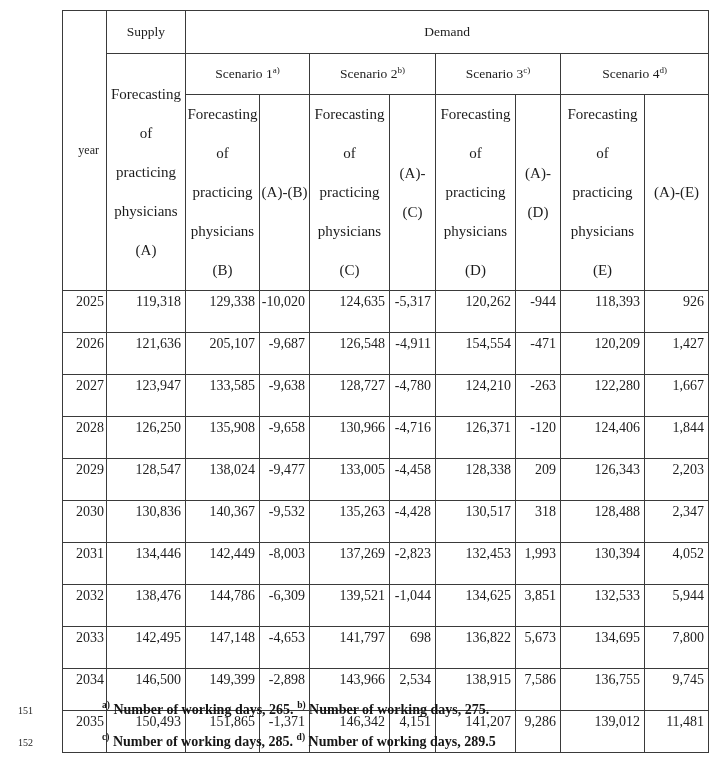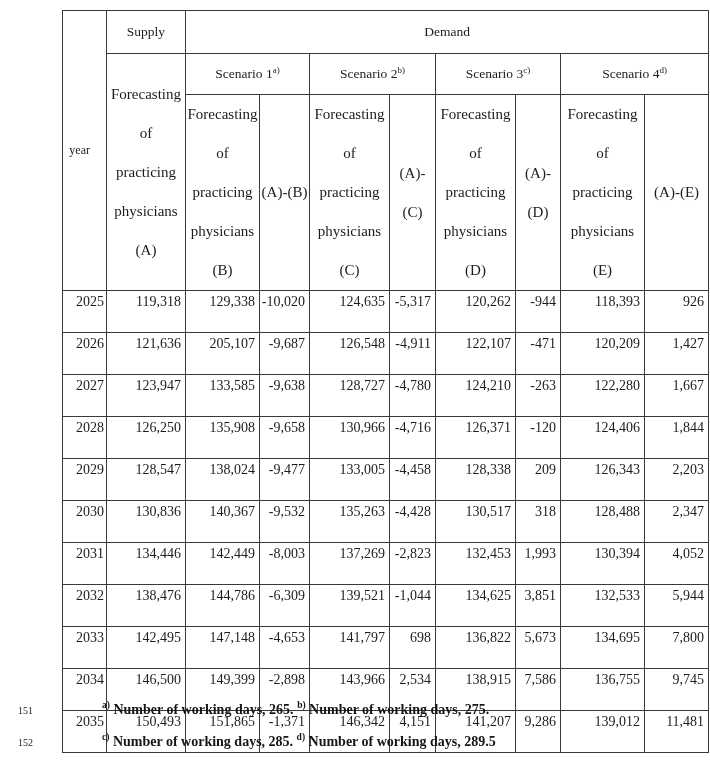--- a/index.html
+++ b/index.html
@@ -7,21 +7,21 @@
     width:710px;height:760px;position:relative;background:#ffffff;
     font-family:"Liberation Serif","DejaVu Serif",serif;color:#1c1c1c;
     overflow:hidden;
   }
   .tablewrap{position:absolute;left:62px;top:10px;}
   table{
     border-collapse:collapse;table-layout:fixed;width:646px;
     font-size:13.5px;color:#1c1c1c;
   }
   th,td{border:1px solid #3a3a3a;font-weight:normal;overflow:hidden;}
-  th{text-align:center;vertical-align:middle;padding:0 16px;}
+  th{text-align:center;vertical-align:middle;padding:0 7px;}
   tr.r1 th{height:42px;}
   tr.r2 th.scen{height:40px;}
   th.mlh{white-space:pre-line;line-height:39px;font-size:15px;padding:0 1px;}
   th.yearh{font-size:12px;text-align:right;padding-left:3px;}
   tbody td{
     height:37px;vertical-align:top;padding-top:3px;
     text-align:right;padding-right:4px;font-size:14px;
   }
   tbody td.yr{text-align:center;padding-right:2px;padding-left:13px;}
   sup{font-size:9px;vertical-align:super;line-height:0;}
@@ -112,21 +112,21 @@
           <td class="num">118,393</td>
           <td class="num">926</td>
         </tr>
         <tr>
           <td class="yr">2026</td>
           <td class="num">121,636</td>
           <td class="num">205,107</td>
           <td class="num">-9,687</td>
           <td class="num">126,548</td>
           <td class="num">-4,911</td>
-          <td class="num">122,107</td>
+          <td class="num">154,554</td>
           <td class="num">-471</td>
           <td class="num">120,209</td>
           <td class="num">1,427</td>
         </tr>
         <tr>
           <td class="yr">2027</td>
           <td class="num">123,947</td>
           <td class="num">133,585</td>
           <td class="num">-9,638</td>
           <td class="num">128,727</td>

